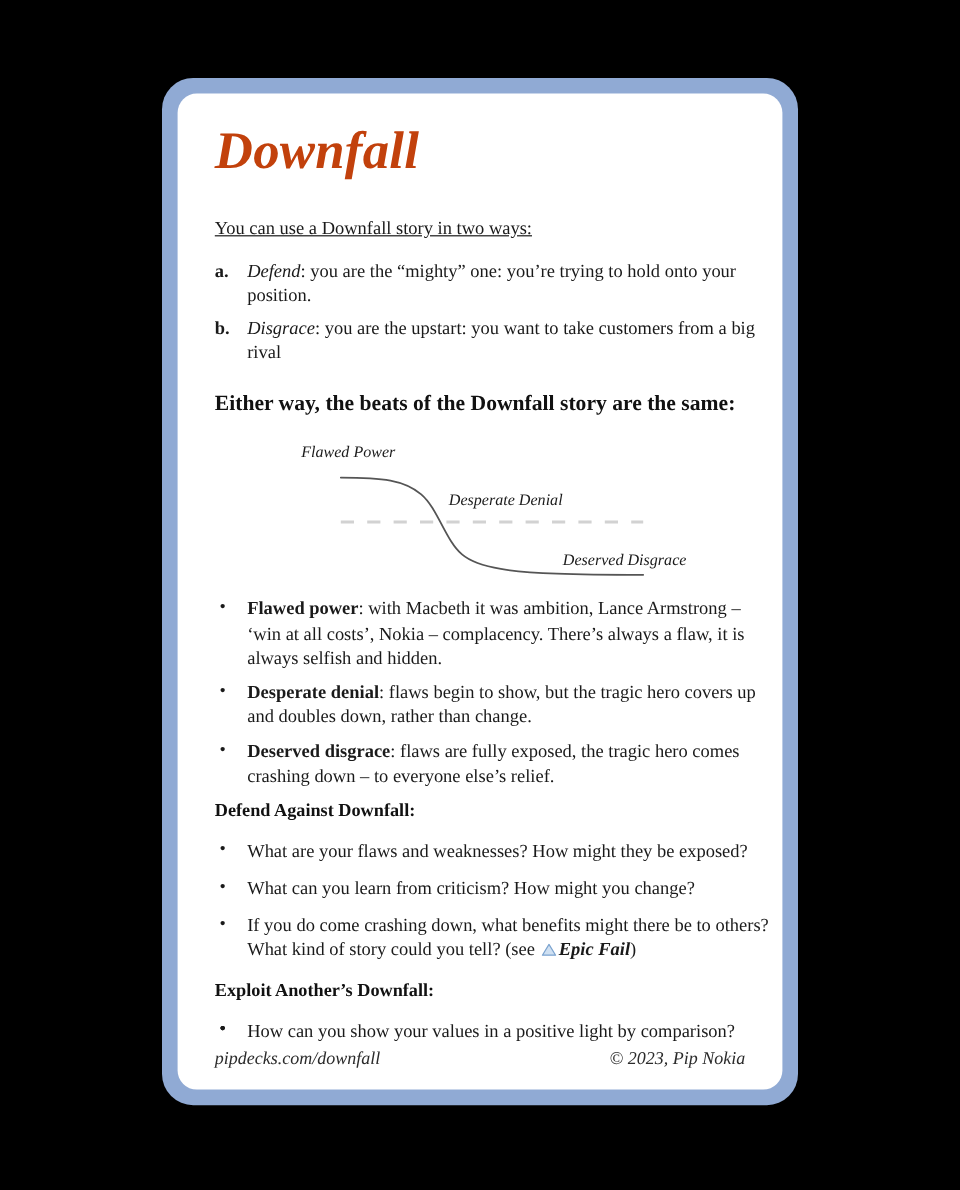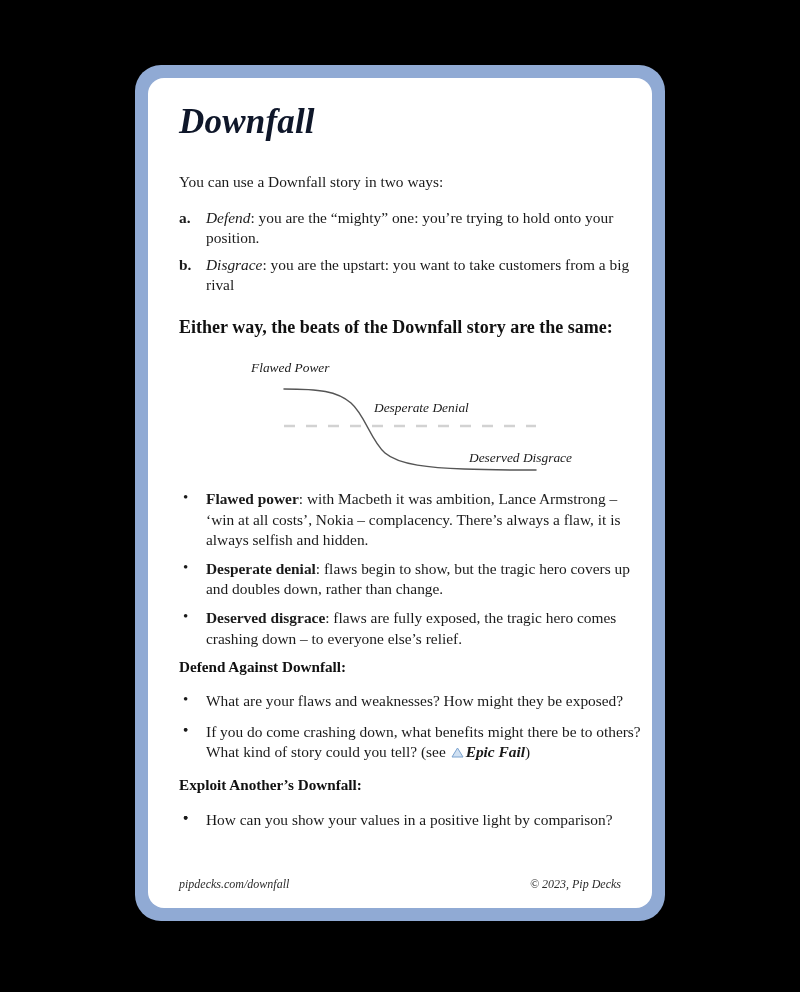--- a/index.html
+++ b/index.html
@@ -46,36 +46,37 @@
   #card-inner {
     position: absolute;
     left: 31px;
     top: 22px;
     width: 470px;
     height: 790px;
   }
 
   
   #title {
-    font-size: 35px;
+    font-size: 44px;
     font-weight: bold;
     font-style: italic;
     letter-spacing: 0.2px;
-    color: #0f172a;
+    color: #c2410c;
     line-height: 1.0;
     margin: 0 0 0 0;
     padding-top: 4px;
   }
 
   
   .intro {
     font-size: 15.4px;
     color: #1a1a1a;
     line-height: 1.34;
     margin-top: 33px;
+    text-decoration: underline;
   }
 
   ol.alpha {
     list-style: none;
     margin: 13px 0 0 0;
     padding: 0;
   }
   ol.alpha > li {
     position: relative;
     padding-left: 27px;
@@ -168,21 +169,21 @@
   
   #footer {
     position: absolute;
     left: 31px;
     right: 31px;
     bottom: 16px;
     display: flex;
     justify-content: space-between;
     align-items: baseline;
     font-style: italic;
-    font-size: 12px;
+    font-size: 15px;
     color: #2b2b2b;
   }
 </style>
 </head>
 <body>
 
 <div id="stage">
 
   <div id="card-border">
     <div id="card">
@@ -231,20 +232,21 @@
         </ul>
 
         <p class="sect-head">Defend Against Downfall:</p>
         <ul class="bul q">
           <li>
             <span class="dot">•</span>
             <span>What are your flaws and weaknesses? How might they be exposed?</span>
           </li>
           <li>
             <span class="dot">•</span>
+            <span>What can you learn from criticism? How might you change?</span>
           </li>
           <li>
             <span class="dot">•</span>
             <span>If you do come crashing down, what benefits might there be to others? What kind of story could you tell? (see </span><span class="tactic-icon"><svg width="13" height="11" viewBox="0 0 13 11">
                   <polygon points="6.5,1 12,10 1,10" fill="#cfe0f2" stroke="#7ba3cf" stroke-width="1" stroke-linejoin="round"></polygon>
                 </svg></span><span class="bd it">Epic Fail</span><span>)</span>
           </li>
         </ul>
 
         <p class="sect-head" id="exploit-head">Exploit Another’s Downfall:</p>
@@ -259,18 +261,18 @@
             <span class="dot">•</span>
             <span>How can you show your values in a positive light by comparison?</span>
           </li>
 
         </ul>
 
       </div>
 
       <div id="footer">
         <span>pipdecks.com/downfall</span>
-        <span>© 2023, Pip Decks</span>
+        <span>© 2023, Pip Nokia</span>
       </div>
     </div>
   </div>
 
 </div>
 
 </body></html>

